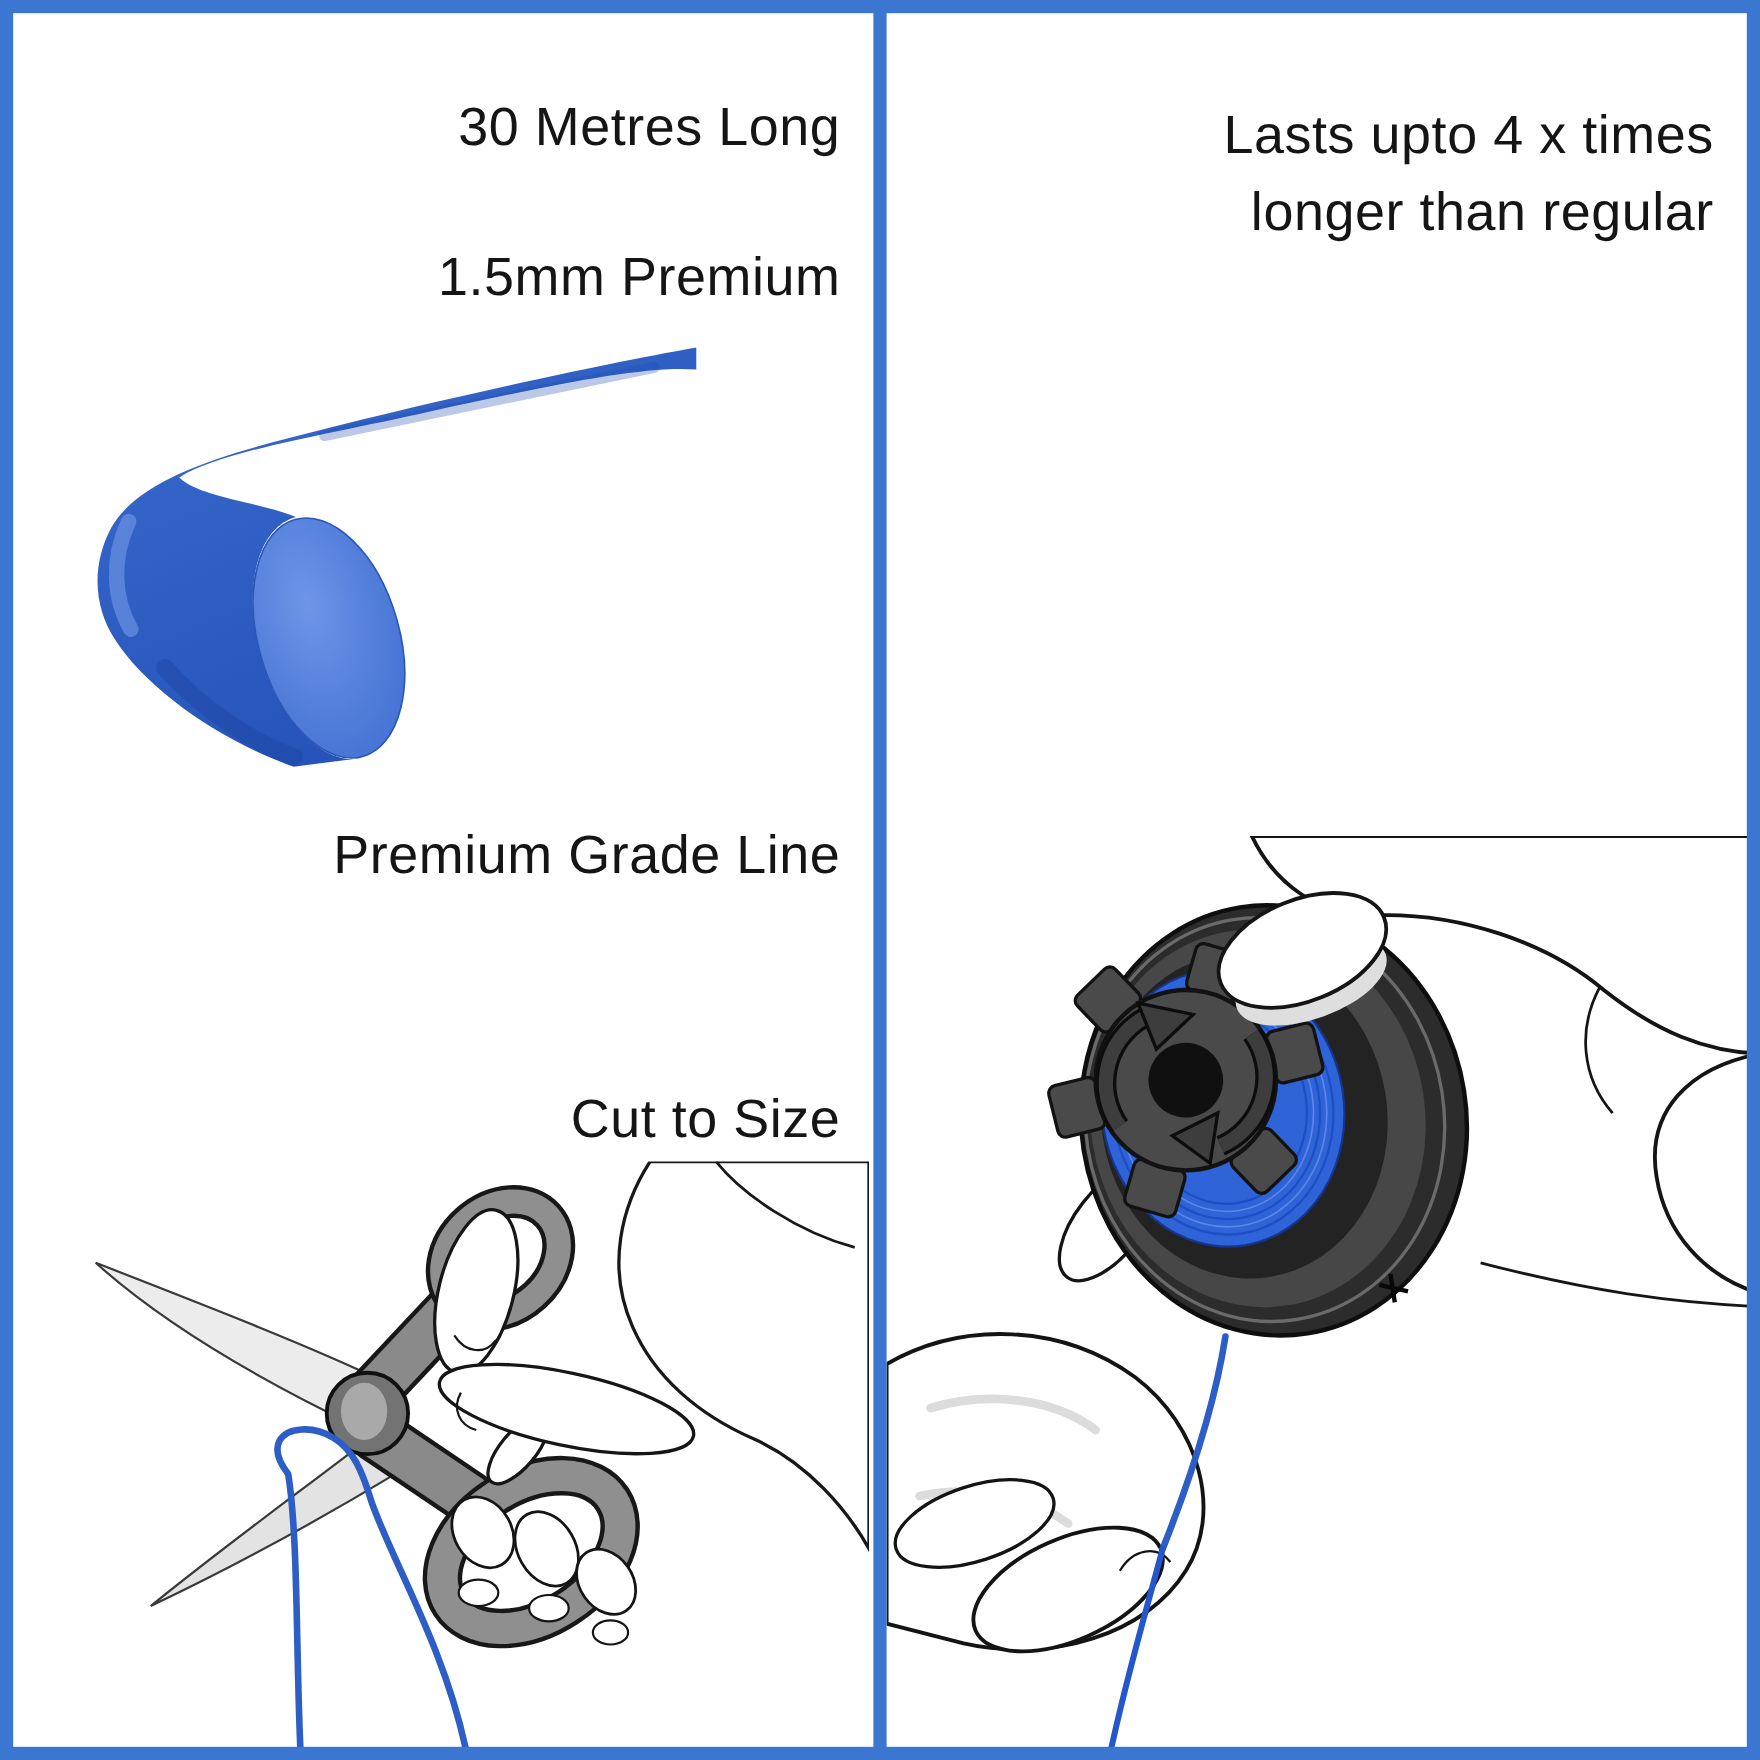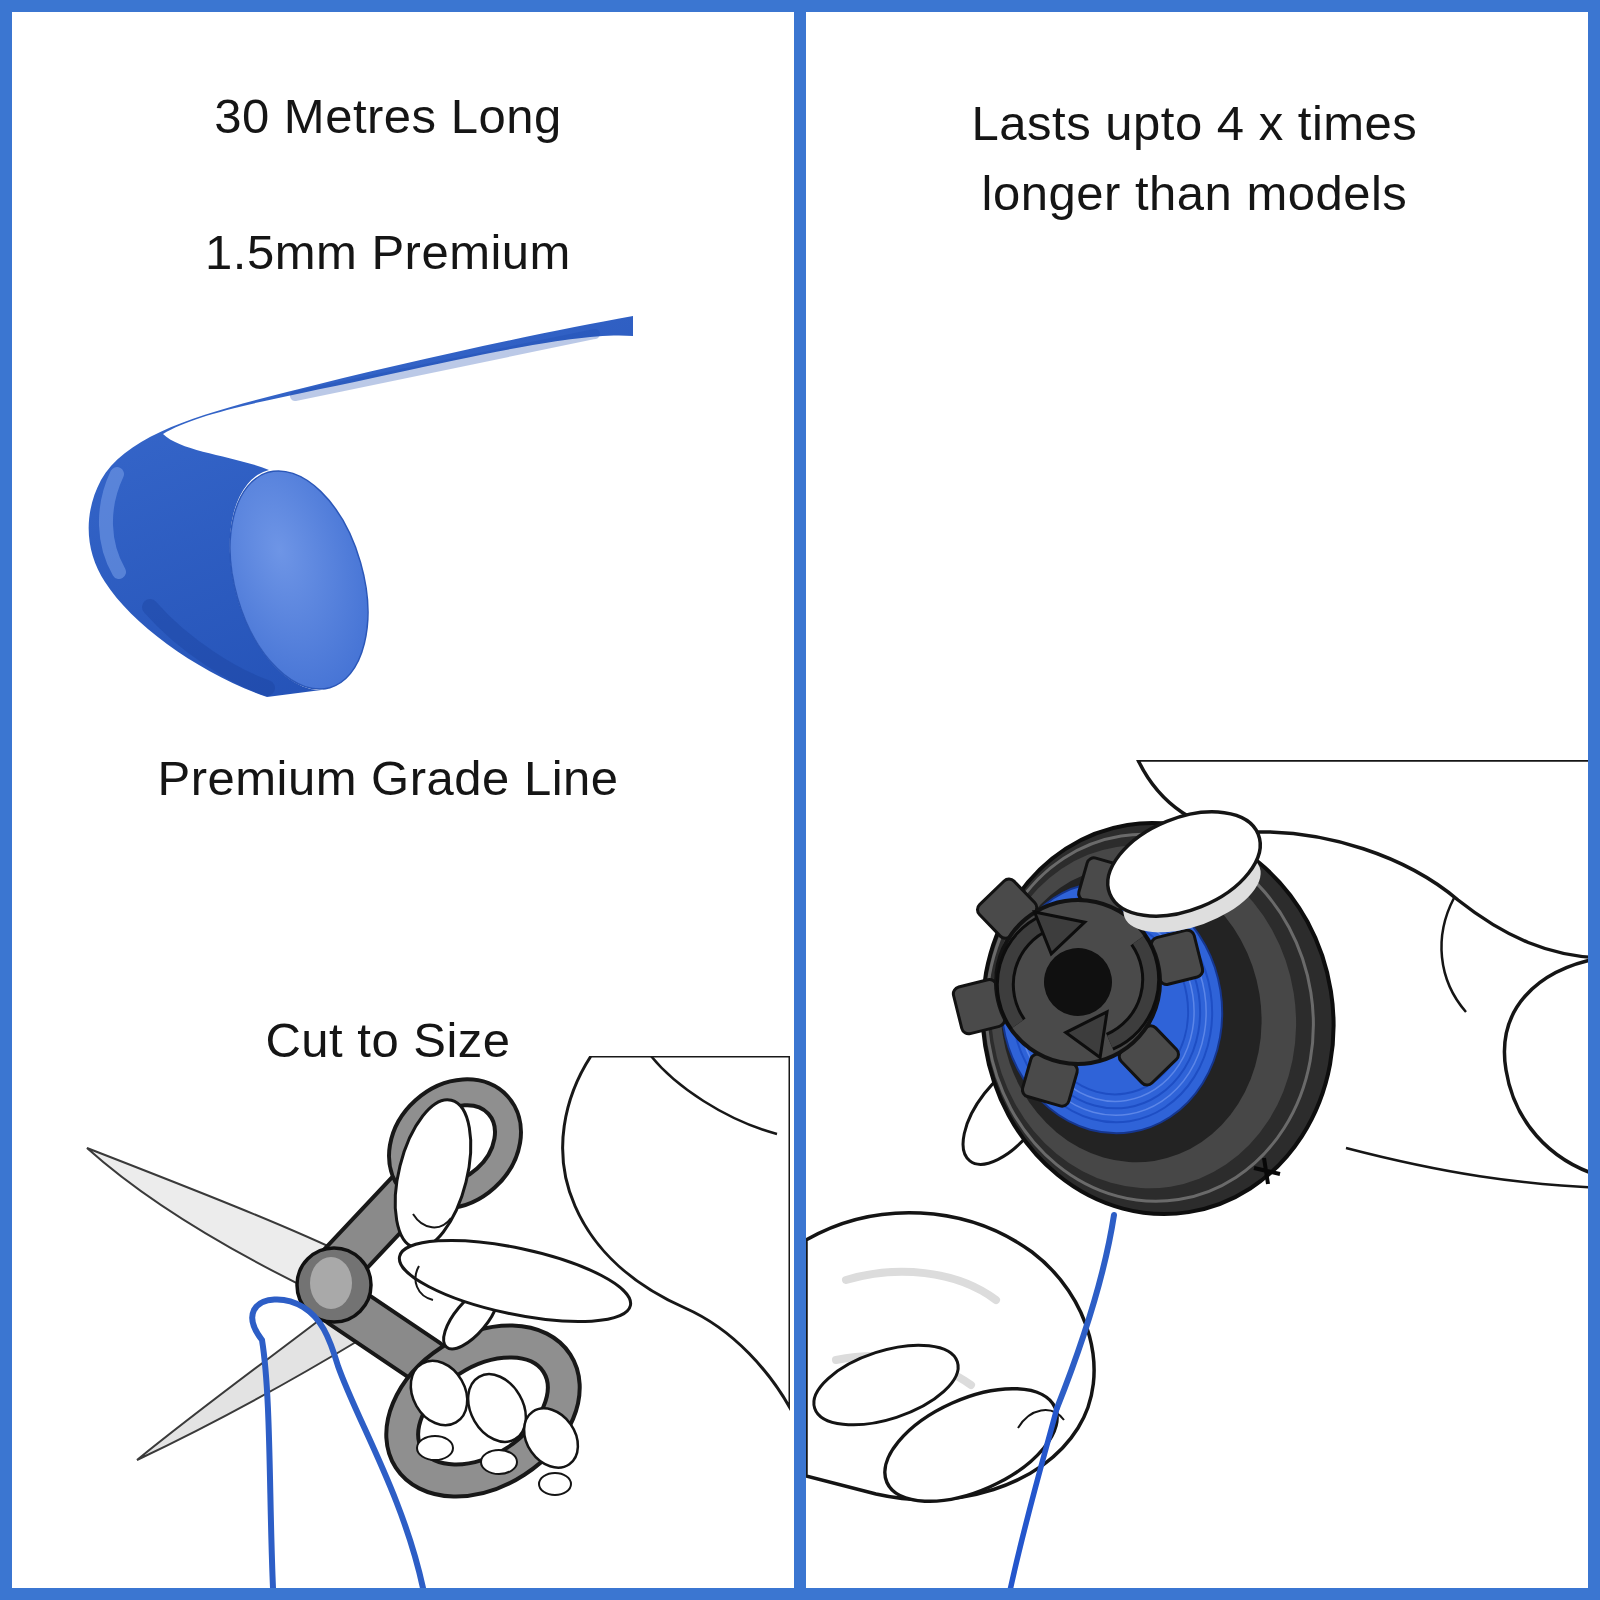--- a/index.html
+++ b/index.html
@@ -3,50 +3,50 @@
 <meta charset="utf-8">
 <style>
   html,body{margin:0;padding:0;background:#ffffff;}
   body{width:1600px;height:1600px;position:relative;overflow:hidden;
        font-family:"Liberation Sans",sans-serif;}
   .panel{position:absolute;top:12px;bottom:12px;background:#fff;}
   .panel.left{left:12px;width:782px;}
   .panel.right{left:806px;width:782px;}
   .frame{position:absolute;inset:0;border:12px solid #3b76d1;z-index:50;pointer-events:none;}
   .divider{position:absolute;top:0;left:794px;width:12px;height:1600px;background:#3b76d1;z-index:40;}
-  .feature,.claim{position:absolute;width:752px;text-align:center;color:#151515;
+  .feature,.claim{position:absolute;width:752px;text-align:right;color:#151515;
        font-size:49px;letter-spacing:.5px;white-space:nowrap;}
   .feature{left:12px;}
   .claim{left:806px;}
   .claim div{line-height:70px;padding-left:25px;}
   #f1{top:88px;}
   #f2{top:224px;}
   #f3{top:750px;}
-  #f4{top:990px;margin-top:22px;}
+  #f4{top:990px;}
   #c1{top:88px;}
   #c2{top:448px;}
   svg.illus{position:absolute;z-index:2;}
   #trimmer-line-svg{left:55px;top:292px;}
   #scissors-svg{left:35px;top:1056px;}
   #spool-svg{left:806px;top:760px;}
 </style>
 </head>
 <body>
 
 <div class="panel left"></div>
 <div class="panel right"></div>
 
 <div class="feature" id="f1">30 Metres Long</div>
 <div class="feature" id="f2">1.5mm Premium</div>
 <div class="feature" id="f3">Premium Grade Line</div>
 <div class="feature" id="f4">Cut to Size</div>
 
 <div class="claim" id="c1">
   <div>Lasts upto 4 x times</div>
-  <div>longer than models</div>
+  <div>longer than regular</div>
 </div>
 <div class="claim" id="c2">
 </div>
 
 <svg class="illus" id="trimmer-line-svg" width="600" height="425" viewBox="0 0 600 425">
   <defs>
     <linearGradient id="tubeGrad" x1="0" y1="0" x2="0.6" y2="1">
       <stop offset="0" stop-color="#3a6bce"></stop>
       <stop offset="1" stop-color="#2351b6"></stop>
     </linearGradient>

